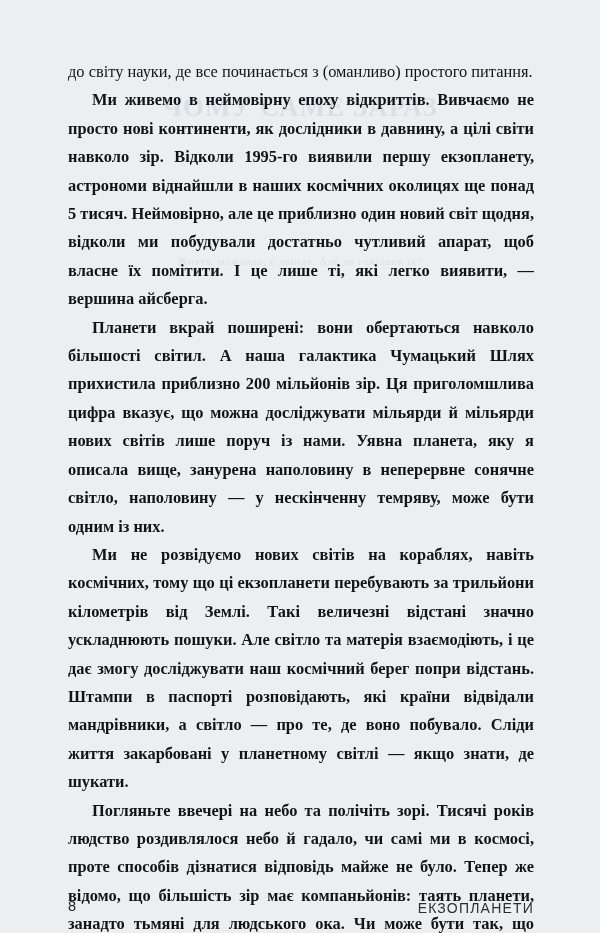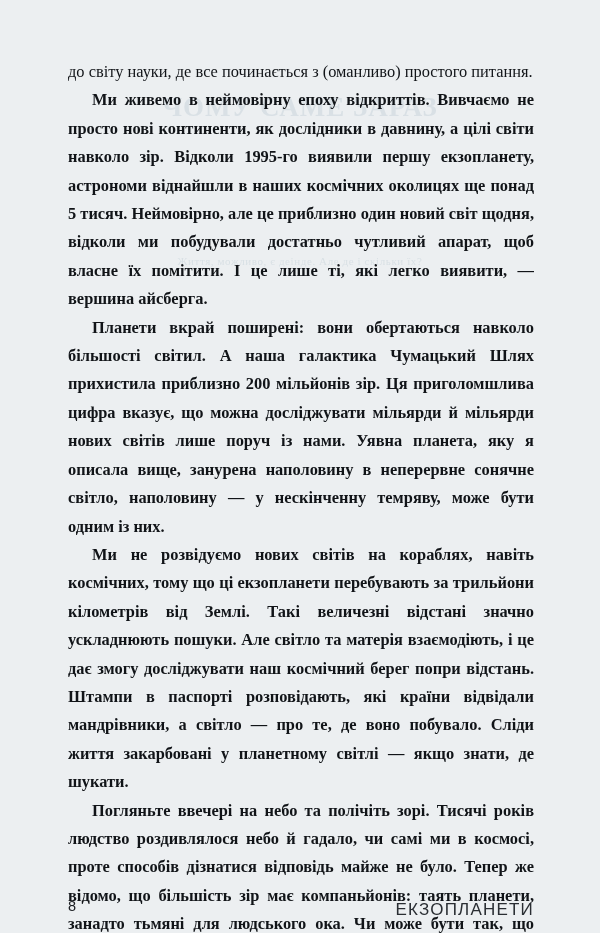--- a/index.html
+++ b/index.html
@@ -80,21 +80,21 @@
     left: 0;
     top: 0;
     font-size: 14.5px;
     color: #1a1d21;
     font-family: "Liberation Sans", sans-serif;
   }
   .running-head {
     position: absolute;
     right: 0;
     top: 2px;
-    font-size: 17px;
+    font-size: 14px;
     letter-spacing: 1.2px;
     color: #2a2e33;
     font-family: "Liberation Sans", sans-serif;
   }
 </style>
 </head>
 <body>
 
 <div class="page">
 

